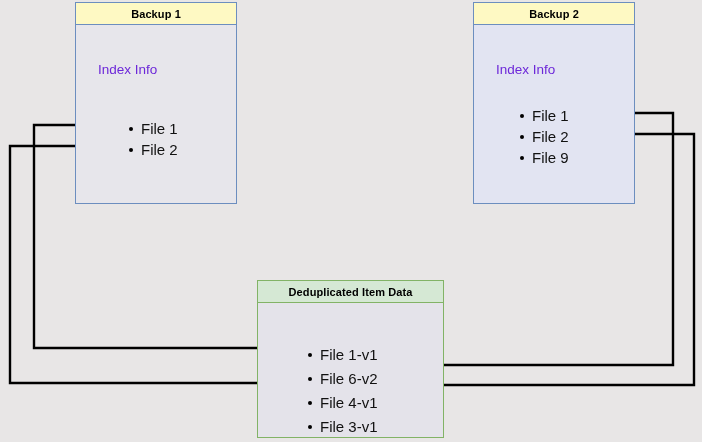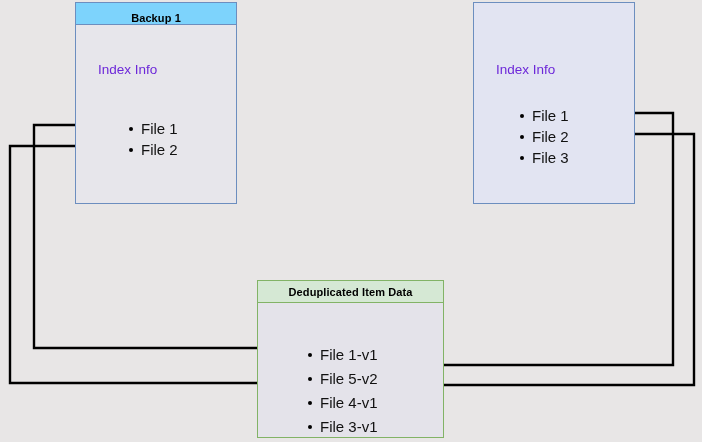--- a/index.html
+++ b/index.html
@@ -20,21 +20,21 @@
     font-size:11px;font-weight:bold;color:#000;
     letter-spacing:.1px;
   }
   .box-body{
     position:absolute;left:0;top:22px;right:0;bottom:0;
     box-sizing:border-box;
   }
 
   
   .box.blue{border:1px solid #6c8ebf;background:#e7e6eb;}
-  .box.blue .box-header{background:#7dd3fc;border-bottom:1px solid #6c8ebf;align-items:flex-end;}
+  .box.blue .box-header{background:#fef9c3;border-bottom:1px solid #6c8ebf;}
   .box.blue .box-body{background:#e7e6eb;}
   #backup2.box.blue, #backup2 .box-body{background:#e2e4f2;}
 
   
   .box.green{border:1px solid #82b366;background:#000000;}
   .box.green .box-header{background:#d5e8d4;border-bottom:1px solid #82b366;}
   .box.green .box-body{background:#e4e3ea;}
 
   .index-label{
     position:absolute;
@@ -88,35 +88,38 @@
   <div class="box-body">
     <div class="index-label" style="left:22px;top:37px;">Index Info</div>
     <ul class="file-list" style="left:51px;top:93px;">
       <li>File 1</li>
       <li>File 2</li>
     </ul>
   </div>
 </div>
 
 <div class="box blue" id="backup2" style="left:473px;top:2px;width:162px;height:202px;">
+  <div class="box-header">
+    <span>Backup 2</span>
+  </div>
   <div class="box-body">
     <div class="index-label" style="left:22px;top:37px;">Index Info</div>
     <ul class="file-list" style="left:44px;top:80px;">
       <li>File 1</li>
       <li>File 2</li>
-      <li>File 3</li>
+      <li>File 9</li>
     </ul>
   </div>
 </div>
 
 <div class="box green" id="dedup" style="left:257px;top:280px;width:187px;height:158px;">
   <div class="box-header">
     <span>Deduplicated Item Data</span>
   </div>
   <div class="box-body">
     <ul class="file-list dedup-list" style="left:48px;top:37px;">
       <li>File 1-v1</li>
-      <li>File 5-v2</li>
+      <li>File 6-v2</li>
       <li>File 4-v1</li>
       <li>File 3-v1</li>
     </ul>
   </div>
 </div>
 
 </body></html>

